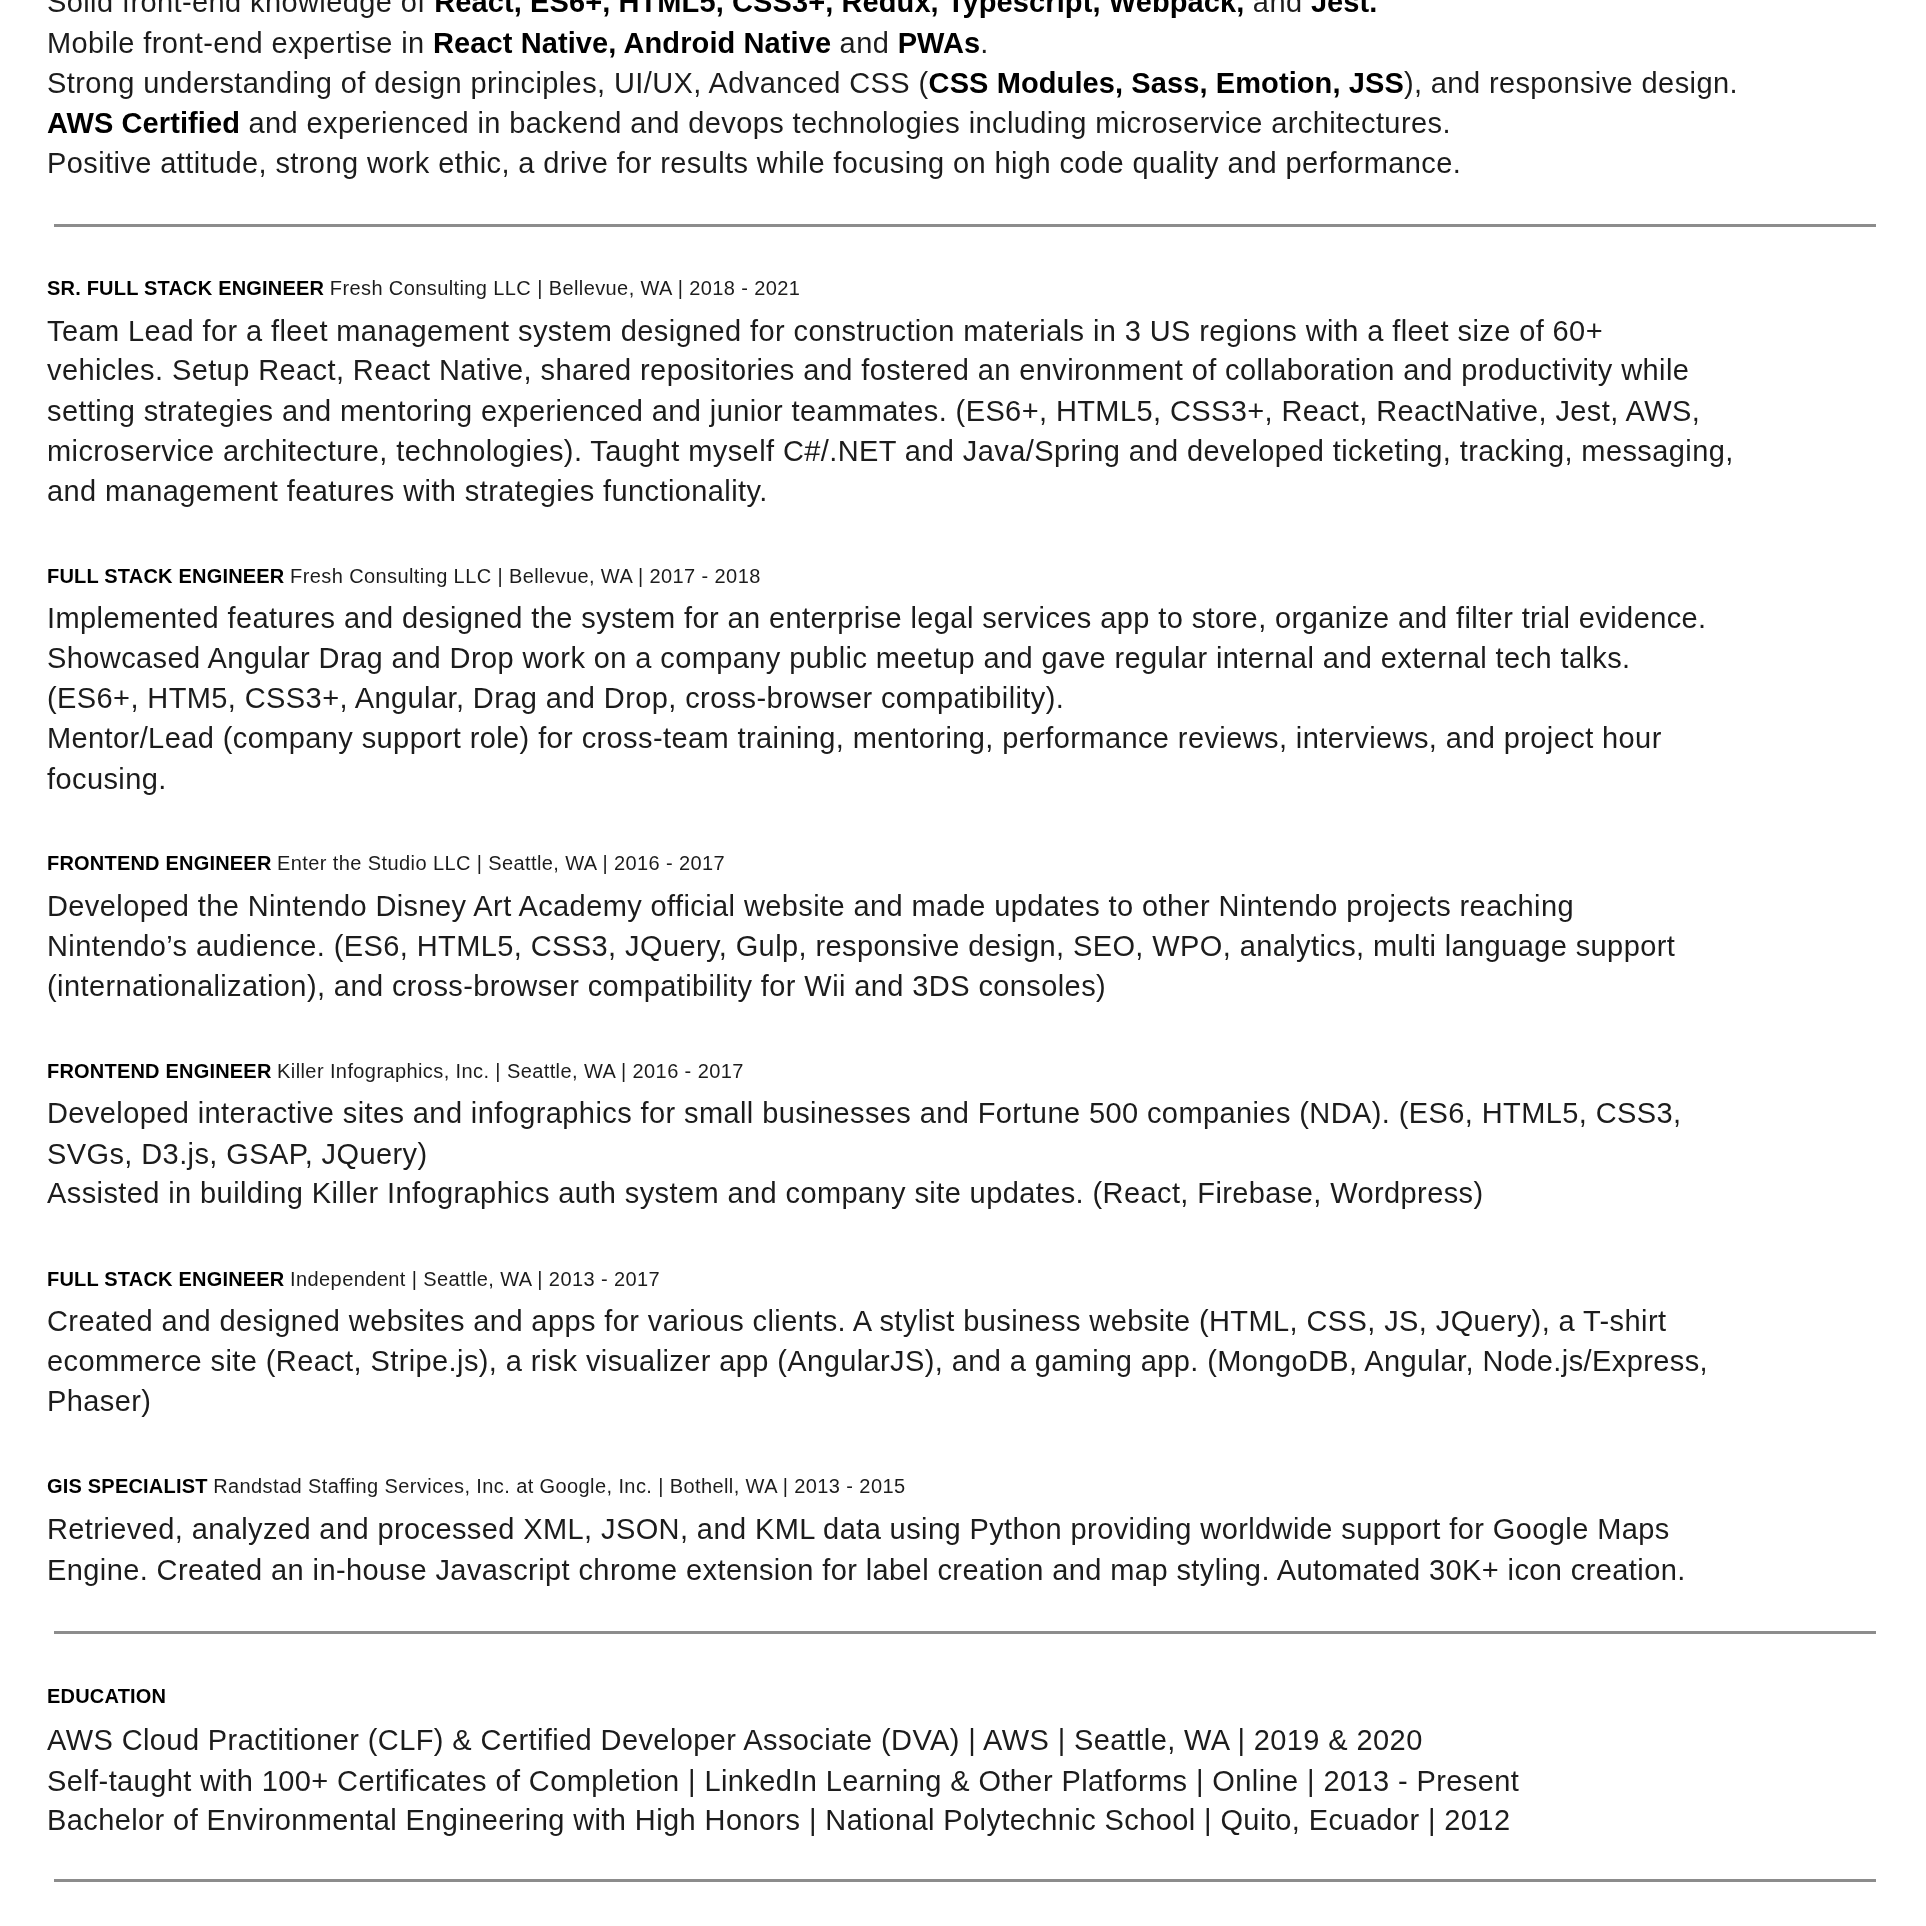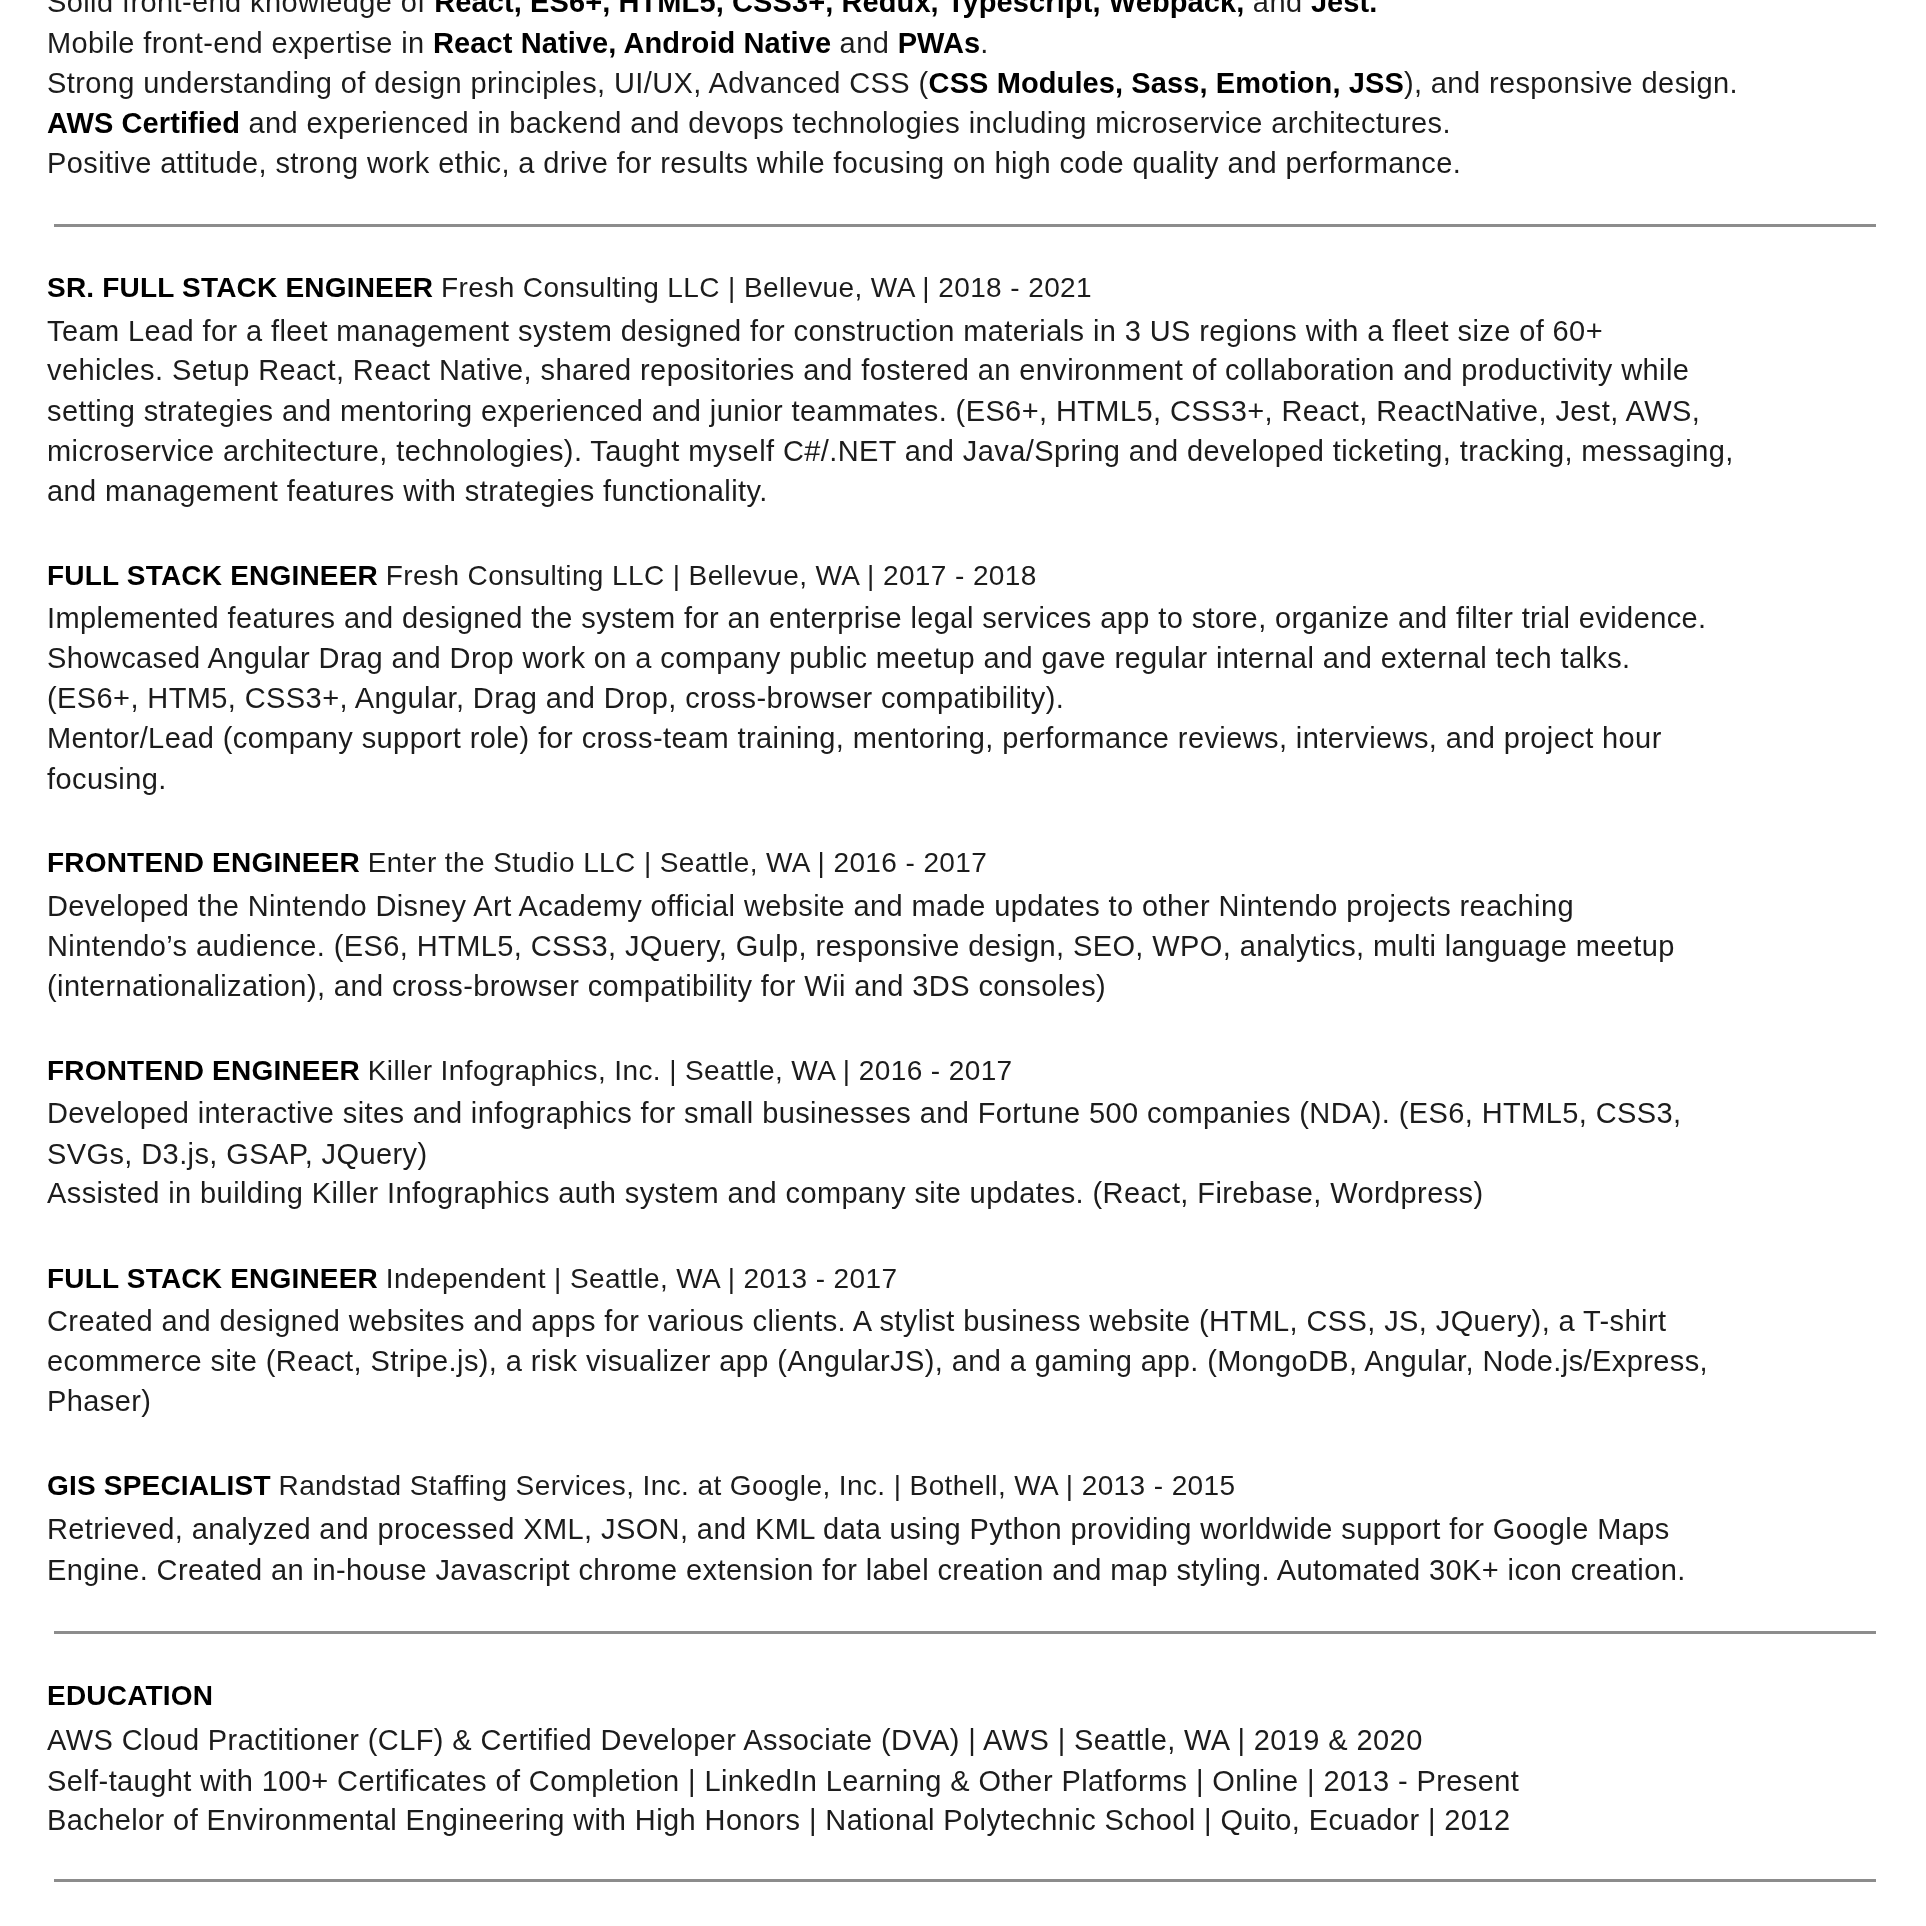--- a/index.html
+++ b/index.html
@@ -1,21 +1,21 @@
 <!DOCTYPE html>
 <html style="font-size:10.3px"><head>
 <meta charset="utf-8">
 <style>
   html, body { margin:0; padding:0; background:#ffffff; }
   body { width:1926px; height:1926px; position:relative; overflow:hidden;
          font-family:"Liberation Sans", "DejaVu Sans", sans-serif; color:#1c1c1c; }
   .line { position:absolute; left:47px; white-space:nowrap; font-size:29px; line-height:29px;
           letter-spacing:0.4px; color:#1c1c1c; font-weight:400; }
   .line b { font-weight:700; color:#000; letter-spacing:0.1px; }
-  .head { position:absolute; left:47px; white-space:nowrap; font-size:28px; line-height:32px; }
+  .head { position:absolute; left:47px; white-space:nowrap; font-size:20px; line-height:32px; }
   .head .role { font-weight:700; color:#000; letter-spacing:0.2px; }
   .head .meta { font-weight:400; color:#1c1c1c; letter-spacing:0.4px; }
   .divider { position:absolute; left:54px; width:1822px; height:3.2px; background:#8c8c8c; }
 </style>
 </head>
 <body>
 
 <div>
   <div class="line" style="top:-11.6px"><span>Solid front-end knowledge of </span><b>React, ES6+, HTML5, CSS3+, Redux, Typescript, Webpack,</b><span> and </span><b>Jest.</b></div>
   <div class="line" style="top:29px"><span>Mobile front-end expertise in </span><b>React Native, Android Native</b><span> and </span><b>PWAs</b><span>.</span></div>
@@ -51,21 +51,21 @@
     <div class="line" style="top:724px">Mentor/Lead (company support role) for cross-team training, mentoring, performance reviews, interviews, and project hour</div>
     <div class="line" style="top:765px">focusing.</div>
   </div>
 
   <div>
     <div class="head" style="top:847px">
       <span class="role">FRONTEND ENGINEER</span>
       <span class="meta">Enter the Studio LLC | Seattle, WA | 2016 - 2017</span>
     </div>
     <div class="line" style="top:892px">Developed the Nintendo Disney Art Academy official website and made updates to other Nintendo projects reaching</div>
-    <div class="line" style="top:932px">Nintendo’s audience. (ES6, HTML5, CSS3, JQuery, Gulp, responsive design, SEO, WPO, analytics, multi language meetup</div>
+    <div class="line" style="top:932px">Nintendo’s audience. (ES6, HTML5, CSS3, JQuery, Gulp, responsive design, SEO, WPO, analytics, multi language support</div>
     <div class="line" style="top:972px">(internationalization), and cross-browser compatibility for Wii and 3DS consoles)</div>
   </div>
 
   <div>
     <div class="head" style="top:1055px">
       <span class="role">FRONTEND ENGINEER</span>
       <span class="meta">Killer Infographics, Inc. | Seattle, WA | 2016 - 2017</span>
     </div>
     <div class="line" style="top:1099px">Developed interactive sites and infographics for small businesses and Fortune 500 companies (NDA). (ES6, HTML5, CSS3,</div>
     <div class="line" style="top:1140px">SVGs, D3.js, GSAP, JQuery)</div>

